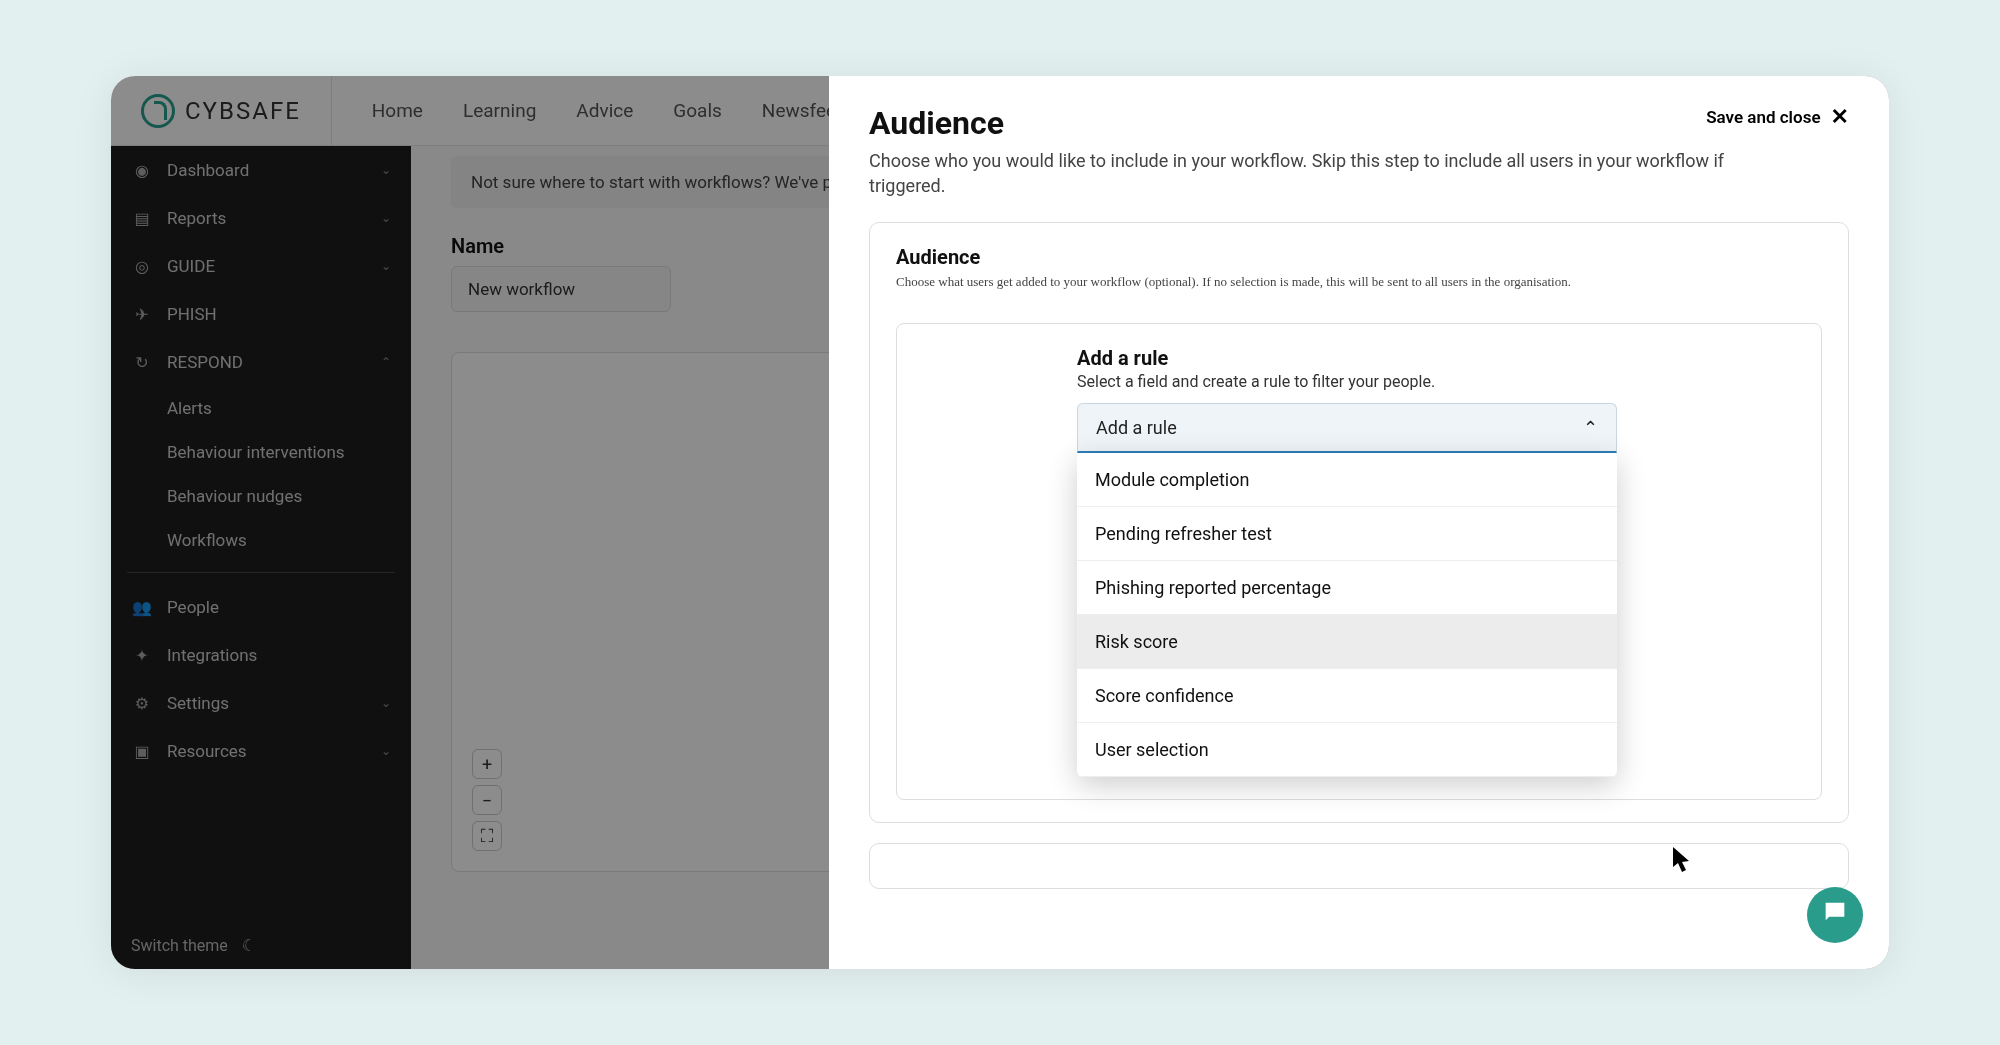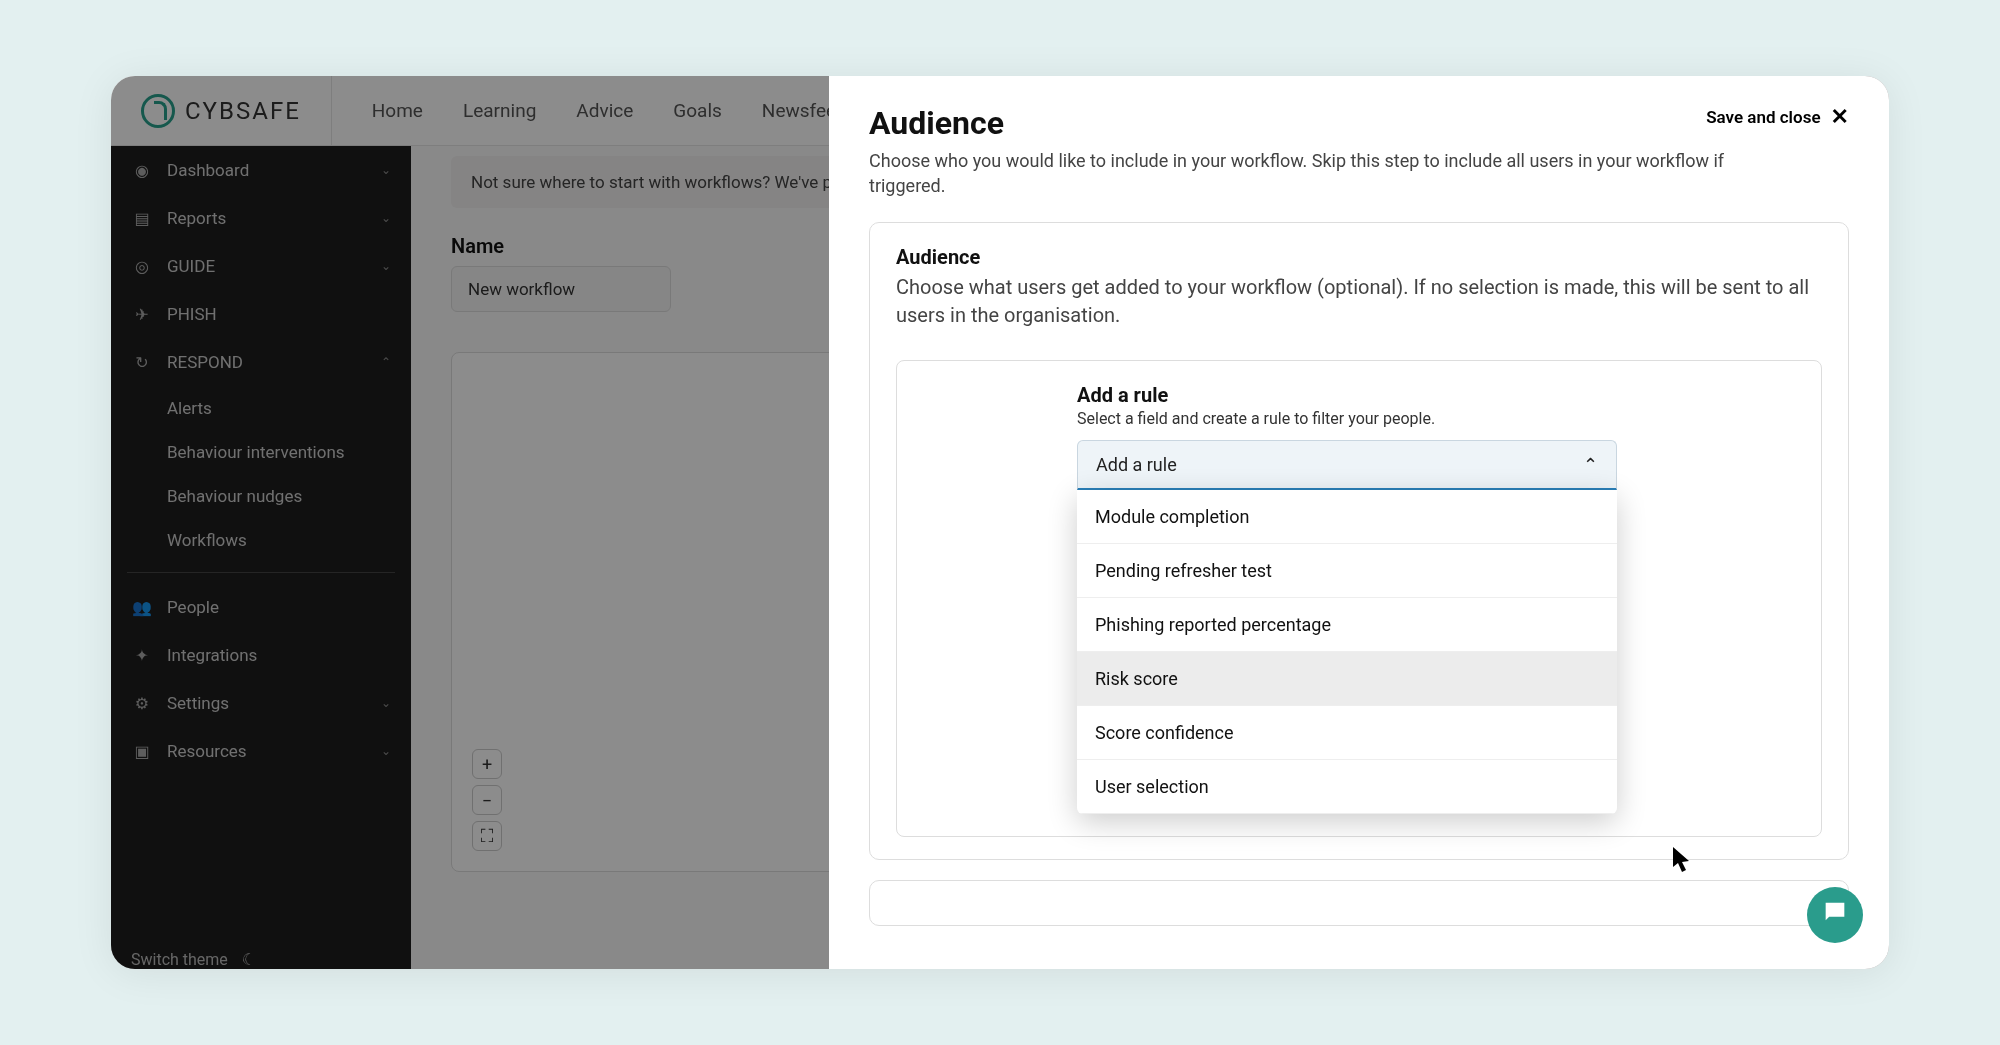--- a/index.html
+++ b/index.html
@@ -15,21 +15,21 @@
 .nav { display:flex; gap:40px; padding-left:40px; }
 .nav a { color:#555; font-size:19px; text-decoration:none; }
 
 
 .sidebar { position:absolute; left:0; top:70px; bottom:0; width:300px; background:#1e1e1e; color:#ccc; display:flex; flex-direction:column; z-index:1; }
 .side-item { display:flex; align-items:center; padding:14px 20px; font-size:17px; cursor:pointer; position:relative; }
 .side-item .icon { width:22px; margin-right:14px; display:inline-flex; justify-content:center; color:#aaa; font-size:16px; }
 .side-item .chev { position:absolute; right:20px; color:#888; font-size:12px; }
 .sub-item { padding:12px 20px 12px 56px; font-size:17px; color:#ccc; cursor:pointer; }
 .side-sep { height:1px; background:#444; margin:10px 16px; }
-.side-footer { margin-top:auto; padding:16px 20px 0 20px; display:flex; align-items:center; gap:14px; font-size:16px; color:#bbb; }
+.side-footer { margin-top:auto; padding:16px 20px 14px 20px; display:flex; align-items:center; gap:14px; font-size:16px; color:#bbb; }
 
 
 .main { position:absolute; left:300px; top:70px; right:0; bottom:0; background:#fafafa; padding:0 40px; z-index:1; }
 .info-box { background:#f2f0f0; border-radius:6px; padding:16px 20px; margin-top:10px; color:#444; font-size:17px; }
 .name-label { margin-top:26px; font-size:20px; font-weight:600; color:#111; }
 .name-input { margin-top:8px; width:220px; padding:12px 16px; border:1px solid #ddd; border-radius:6px; background:#f4f4f4; font-size:17px; color:#333; }
 .canvas { margin-top:40px; border:1px solid #ddd; border-radius:8px; height:520px; background:#fff; position:relative; }
 .zoom-ctrl { position:absolute; left:20px; bottom:20px; display:flex; flex-direction:column; gap:6px; }
 .zoom-btn { width:30px; height:30px; border:1px solid #ccc; border-radius:6px; background:#fff; display:flex; align-items:center; justify-content:center; font-size:18px; color:#333; cursor:pointer; }
 
@@ -38,21 +38,21 @@
 
 
 .drawer { position:absolute; top:0; right:0; bottom:0; width:1060px; background:#fff; z-index:10; padding:28px 40px; overflow:hidden; }
 .drawer-head { display:flex; justify-content:space-between; align-items:flex-start; }
 .drawer-title { font-size:32px; font-weight:700; color:#111; }
 .save-close { display:flex; align-items:center; gap:10px; font-size:17px; font-weight:600; cursor:pointer; }
 .close-x { font-size:22px; }
 .drawer-sub { margin-top:6px; font-size:18px; color:#444; max-width:920px; line-height:1.4; }
 .card { border:1px solid #ddd; border-radius:10px; padding:22px 26px; margin-top:24px; }
 .card-title { font-size:20px; font-weight:700; color:#111; }
-.card-sub { font-size:20px; color:#444; margin-top:4px; line-height:1.4; }
+.card-sub { font-size:13px; color:#444; margin-top:4px; line-height:1.4;font-family:Liberation Serif, serif; }
 .rule-box { border:1px solid #ddd; border-radius:8px; margin-top:31px; padding:22px 30px 22px 180px; }
 .rule-title { font-size:20px; font-weight:700; color:#111; }
 .rule-sub { font-size:16px; color:#333; margin-top:2px; }
 .dd-trigger { margin-top:12px; width:540px; height:50px; border:1px solid #c9d6e0; border-radius:6px 6px 0 0; background:#eef4f8; display:flex; align-items:center; justify-content:space-between; padding:0 18px; font-size:18px; color:#222; cursor:pointer; border-bottom:2px solid #2a7fb8; }
 .dd-list { width:540px; background:#fff; box-shadow:0 8px 30px rgba(0,0,0,0.2); border-radius:0 0 6px 6px; max-height:480px; overflow:hidden; }
 .dd-item { padding:16px 18px; font-size:18px; color:#111; border-bottom:1px solid #eee; cursor:pointer; }
 .dd-item.highlight { background:#ececec; }
 .config-card { border:1px solid #ddd; border-radius:10px; padding:22px 26px; margin-top:20px; }
 
 

